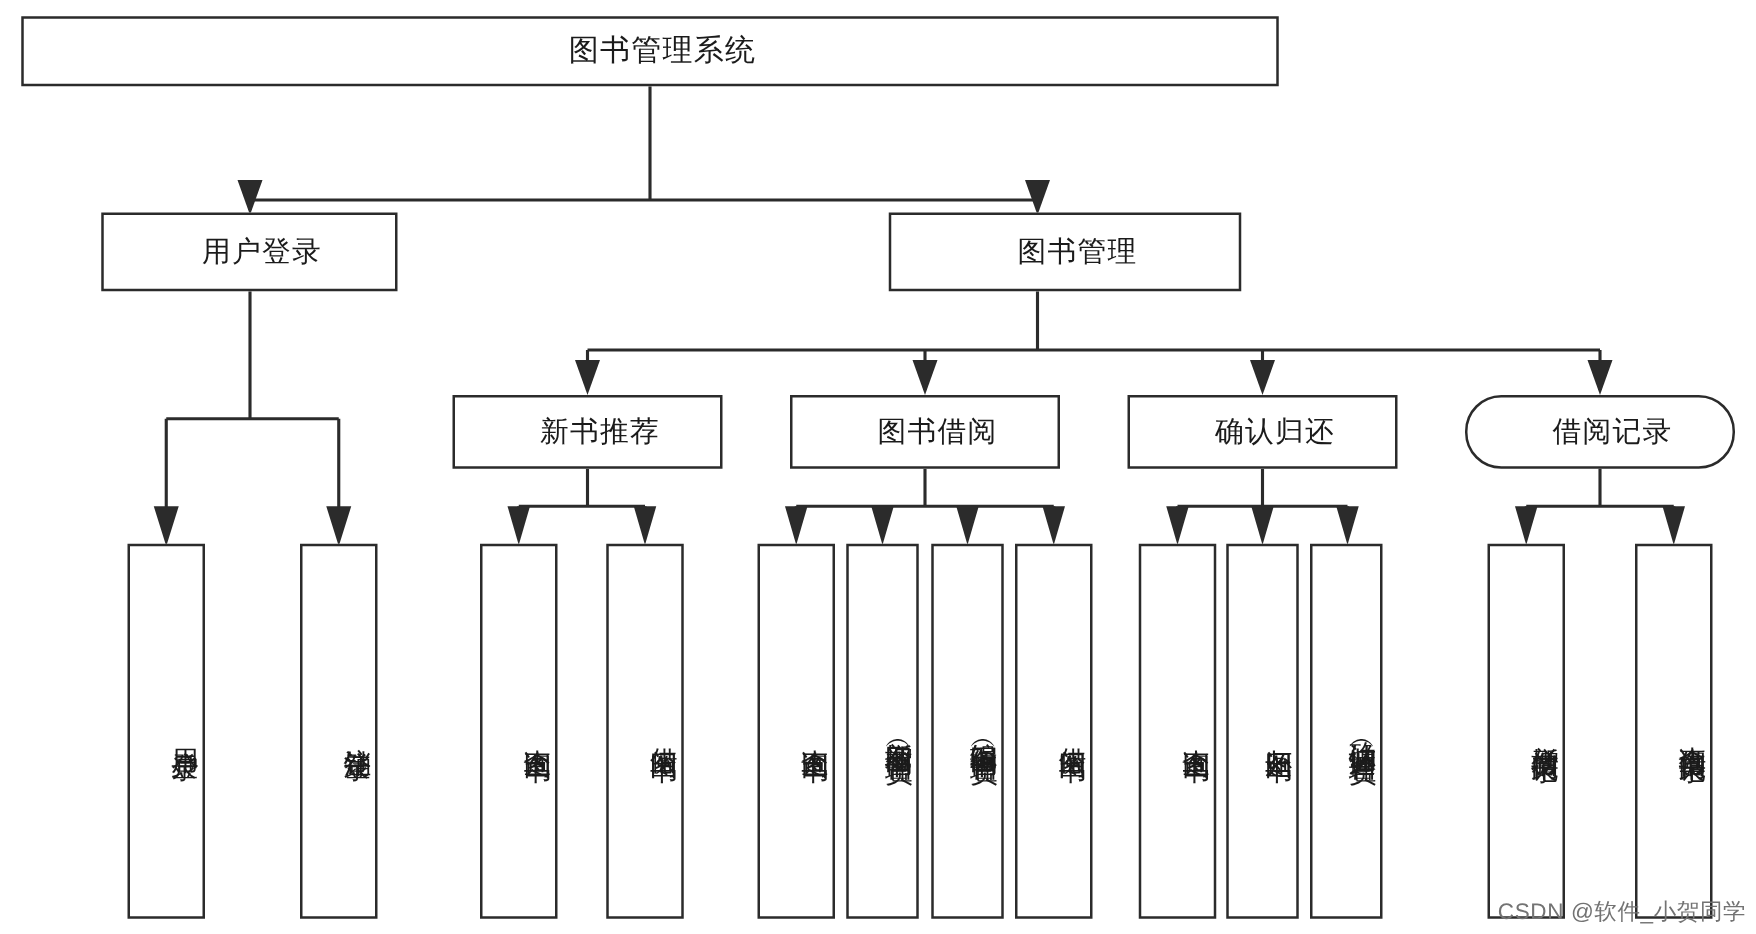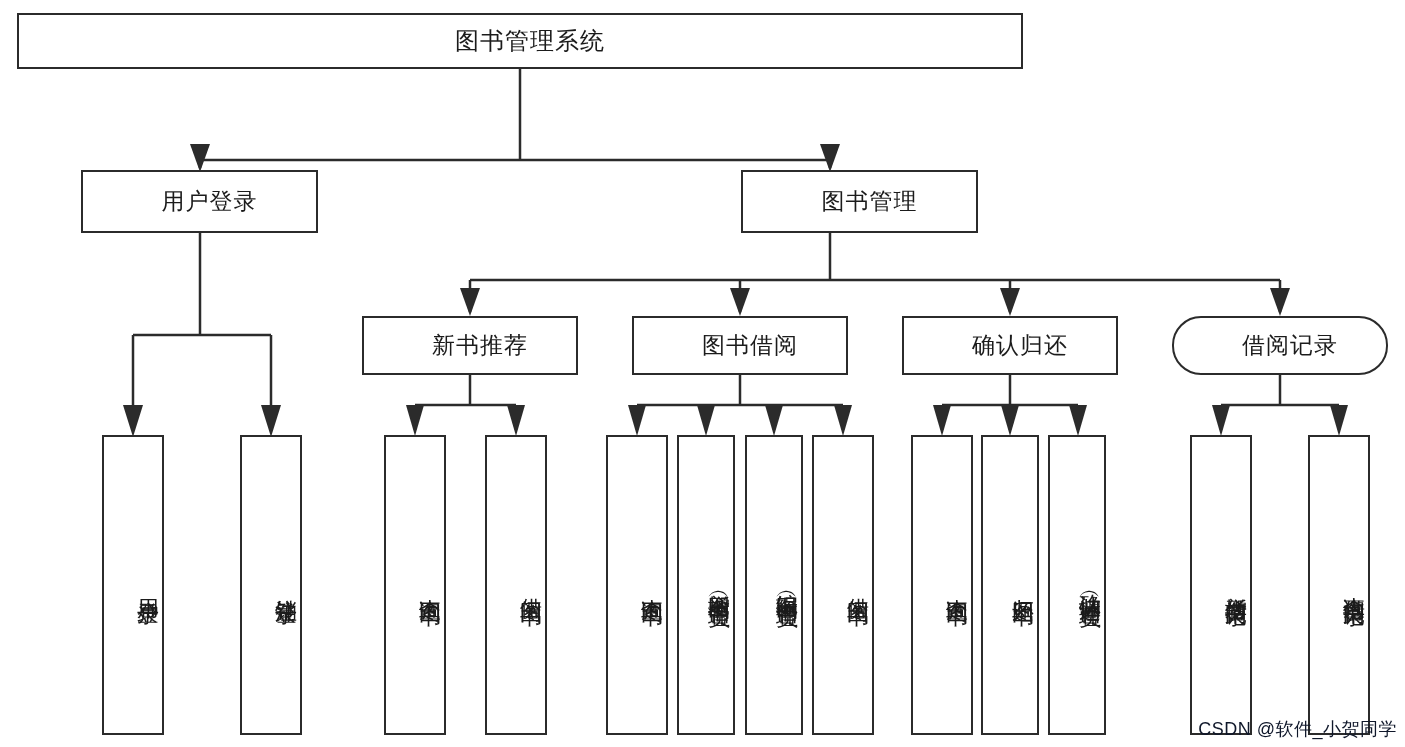--- a/index.html
+++ b/index.html
@@ -59,21 +59,21 @@
     display: block;
     writing-mode: vertical-rl;
     text-orientation: upright;
     letter-spacing: 2px;
   }
   #watermark {
     position: absolute;
     right: 8px;
     bottom: 6px;
     font-size: 18px;
-    color: #0f172a;
+    color: #737373;
     letter-spacing: 0.5px;
     white-space: nowrap;
     pointer-events: none;
     text-align: right;
   }
 </style>
 </head>
 <body>
 
 <div id="canvas">
@@ -157,21 +157,21 @@
     </g>
   </svg>
 
   <div class="node root h" style="left:17px; top:13px; width:1006px; height:56px;">
     <span>图书管理系统</span>
   </div>
 
   <div class="node h" style="left:81px; top:170px; width:237px; height:63px;">
     <span>用户登录</span>
   </div>
-  <div class="node h" style="left:741px; top:170px; width:237px; height:63px;">
+  <div class="node h" style="left:711px; top:170px; width:282px; height:63px;">
     <span>图书管理</span>
   </div>
 
   <div class="node h" style="left:632px; top:316px; width:216px; height:59px;">
     <span>图书借阅</span>
   </div>
   <div class="node h" style="left:362px; top:316px; width:216px; height:59px;">
     <span>新书推荐</span>
   </div>
   <div class="node h" style="left:902px; top:316px; width:216px; height:59px;">

